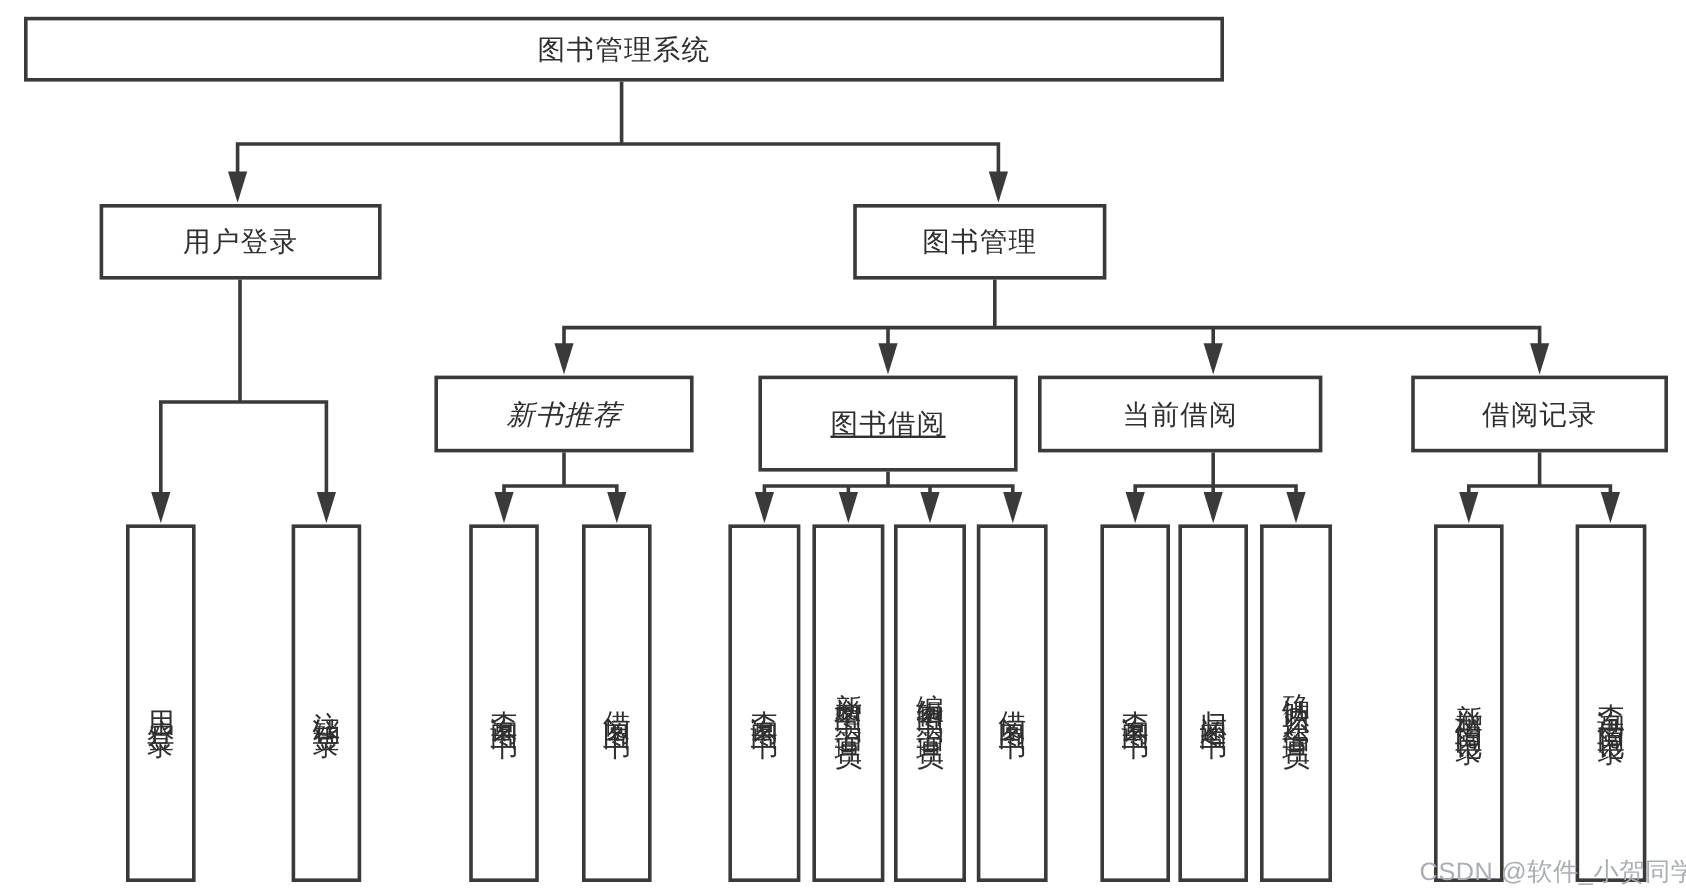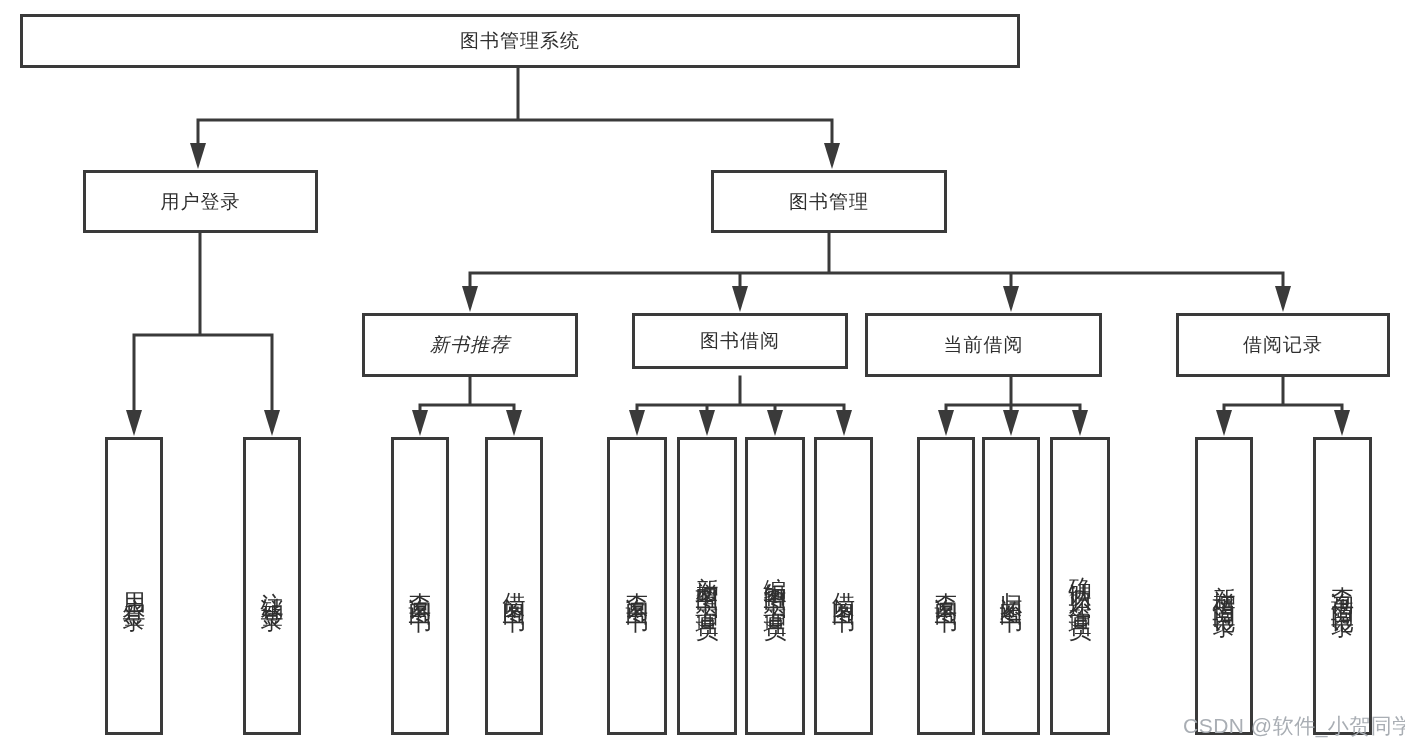--- a/index.html
+++ b/index.html
@@ -37,21 +37,21 @@
     position: absolute;
     box-sizing: border-box;
     background: #ffffff;
     border: 3px solid var(--box-border, #3a3a3a);
     display: flex;
     align-items: center;
     justify-content: center;
     text-align: center;
   }
   .box .hlabel {
-    font-size: 19px;
+    font-size: 23px;
     letter-spacing: 1px;
     color: var(--text, #2f2f2f);
     white-space: nowrap;
   }
   .leaf .vlabel {
     writing-mode: vertical-rl;
     text-orientation: upright;
     font-size: 23px;
     letter-spacing: 6px;
     line-height: 1;
@@ -117,28 +117,28 @@
     </g>
   </svg>
 
   <div class="box" style="left:20px; top:14px; width:1000px; height:54px;">
     <span class="hlabel">图书管理系统</span>
   </div>
 
   <div class="box" style="left:83px; top:170px; width:235px; height:63px;">
     <span class="hlabel">用户登录</span>
   </div>
-  <div class="box" style="left:711px; top:170px; width:236px; height:63px;">
+  <div class="box" style="left:711px; top:170px; width:211px; height:63px;">
     <span class="hlabel">图书管理</span>
   </div>
 
   <div class="box" style="left:362px; top:313px; width:216px; height:64px;font-style:italic;">
     <span class="hlabel">新书推荐</span>
   </div>
-  <div class="box" style="left:632px; top:313px; width:216px; height:56px;">
+  <div class="box" style="left:632px; top:313px; width:216px; height:80px;text-decoration:underline;">
     <span class="hlabel">图书借阅</span>
   </div>
   <div class="box" style="left:852px; top:313px; width:237px; height:64px;margin-left:13px;">
     <span class="hlabel">当前借阅</span>
   </div>
   <div class="box" style="left:1176px; top:313px; width:214px; height:64px;">
     <span class="hlabel">借阅记录</span>
   </div>
 
   <div class="box leaf" style="left:105px; top:437px; width:58px; height:298px;">

